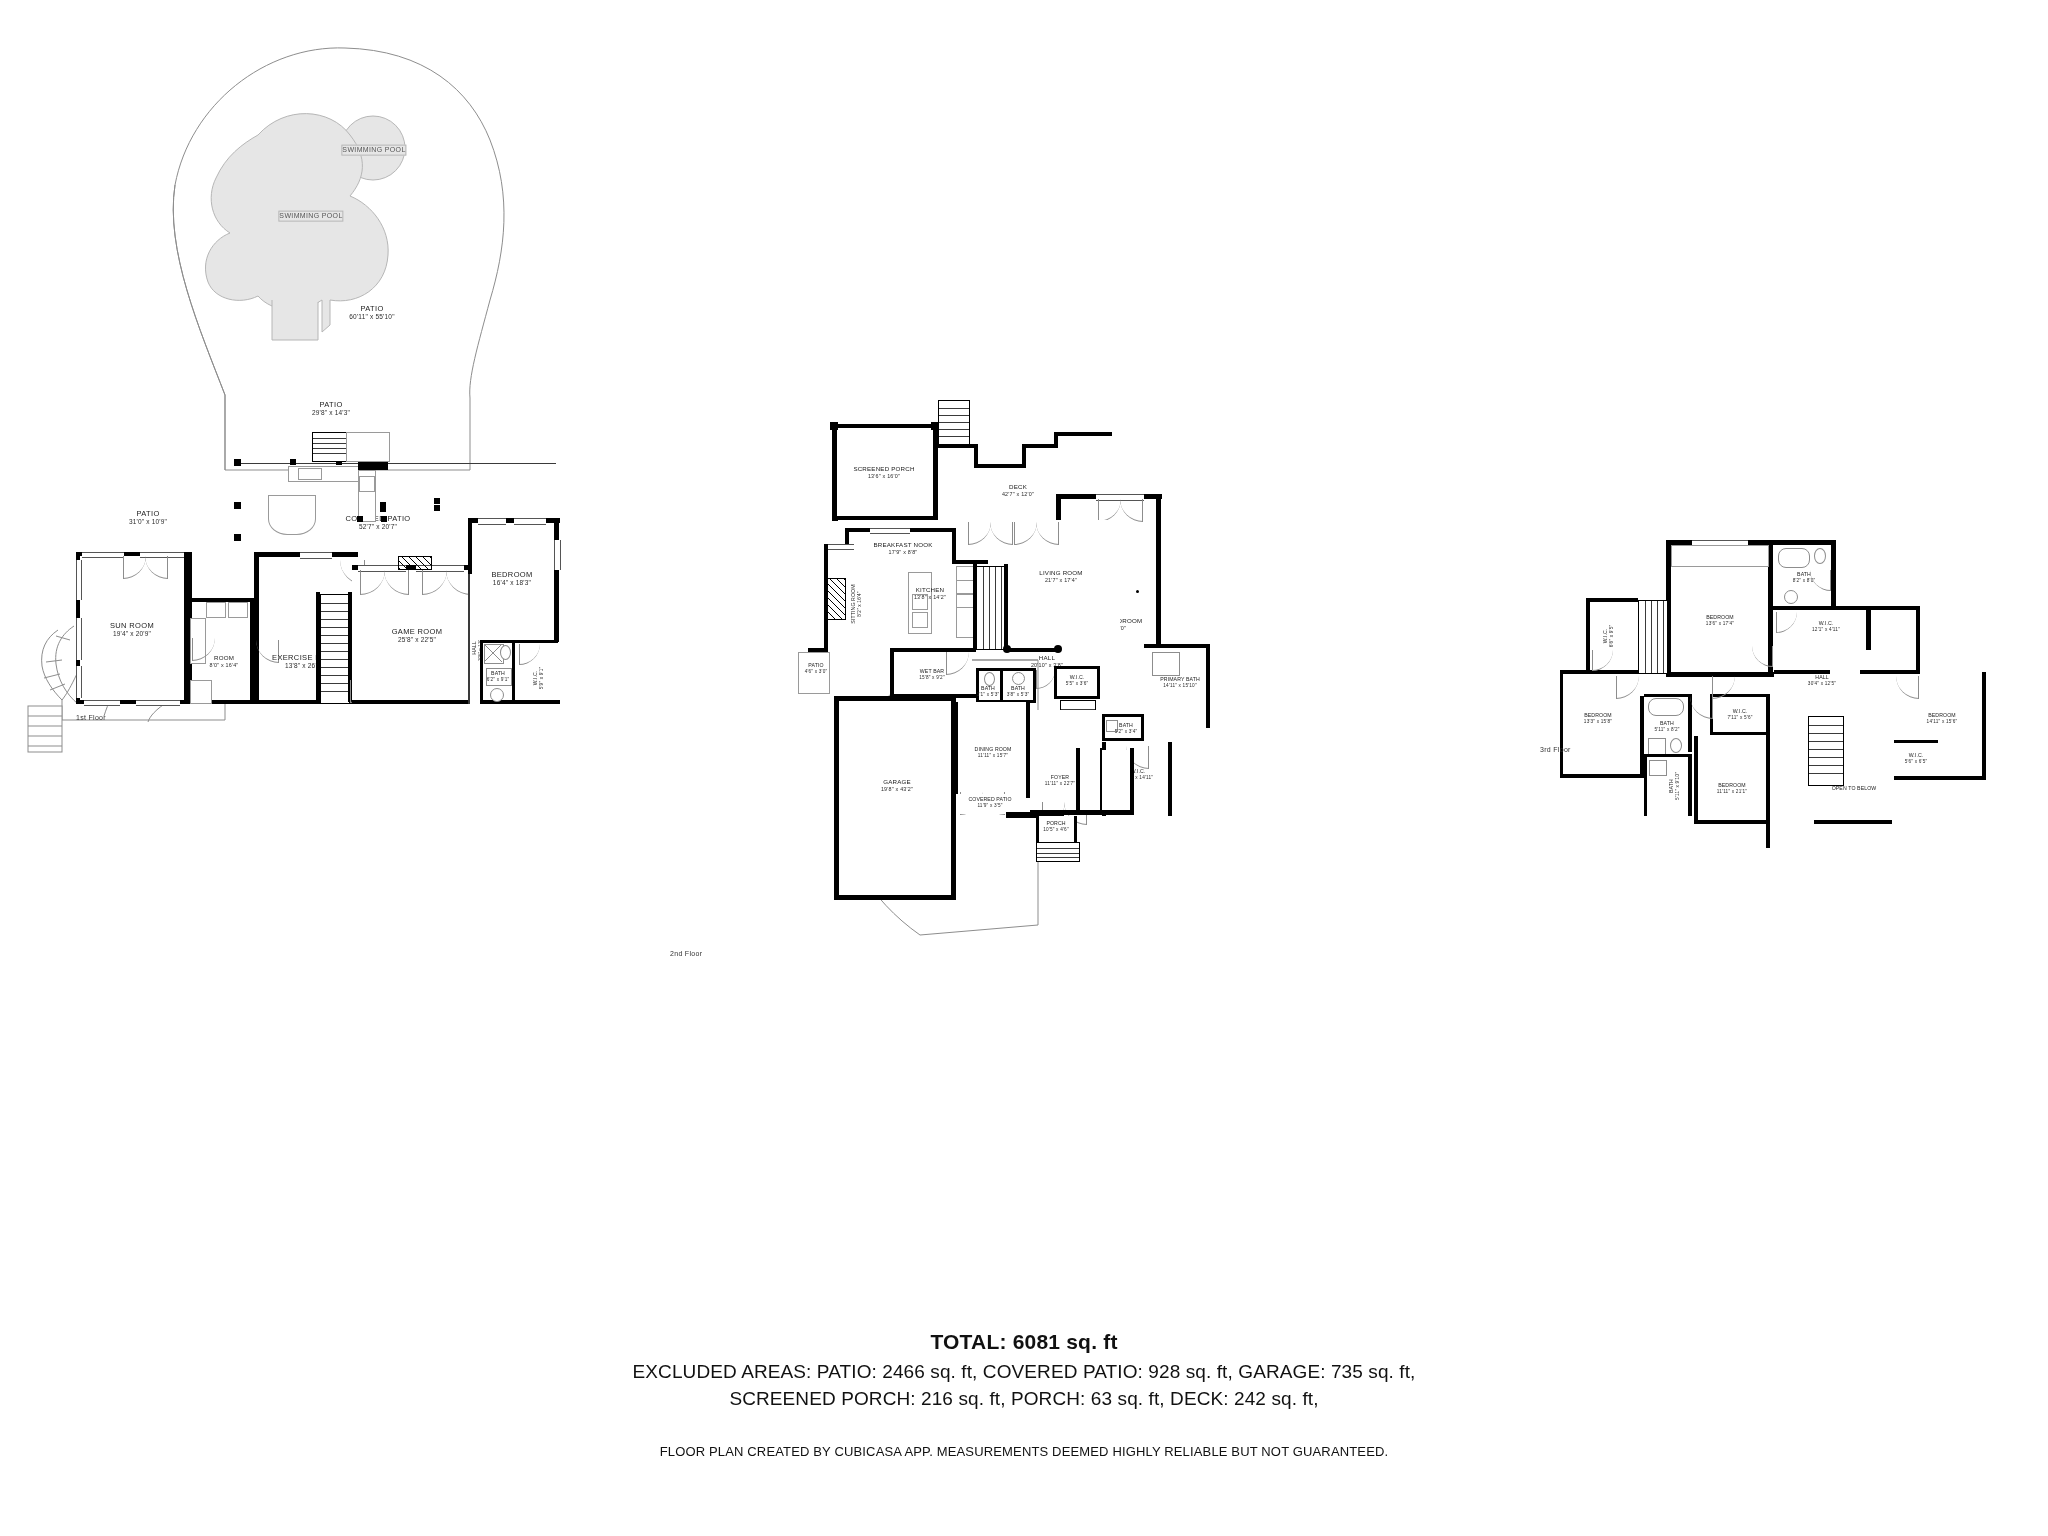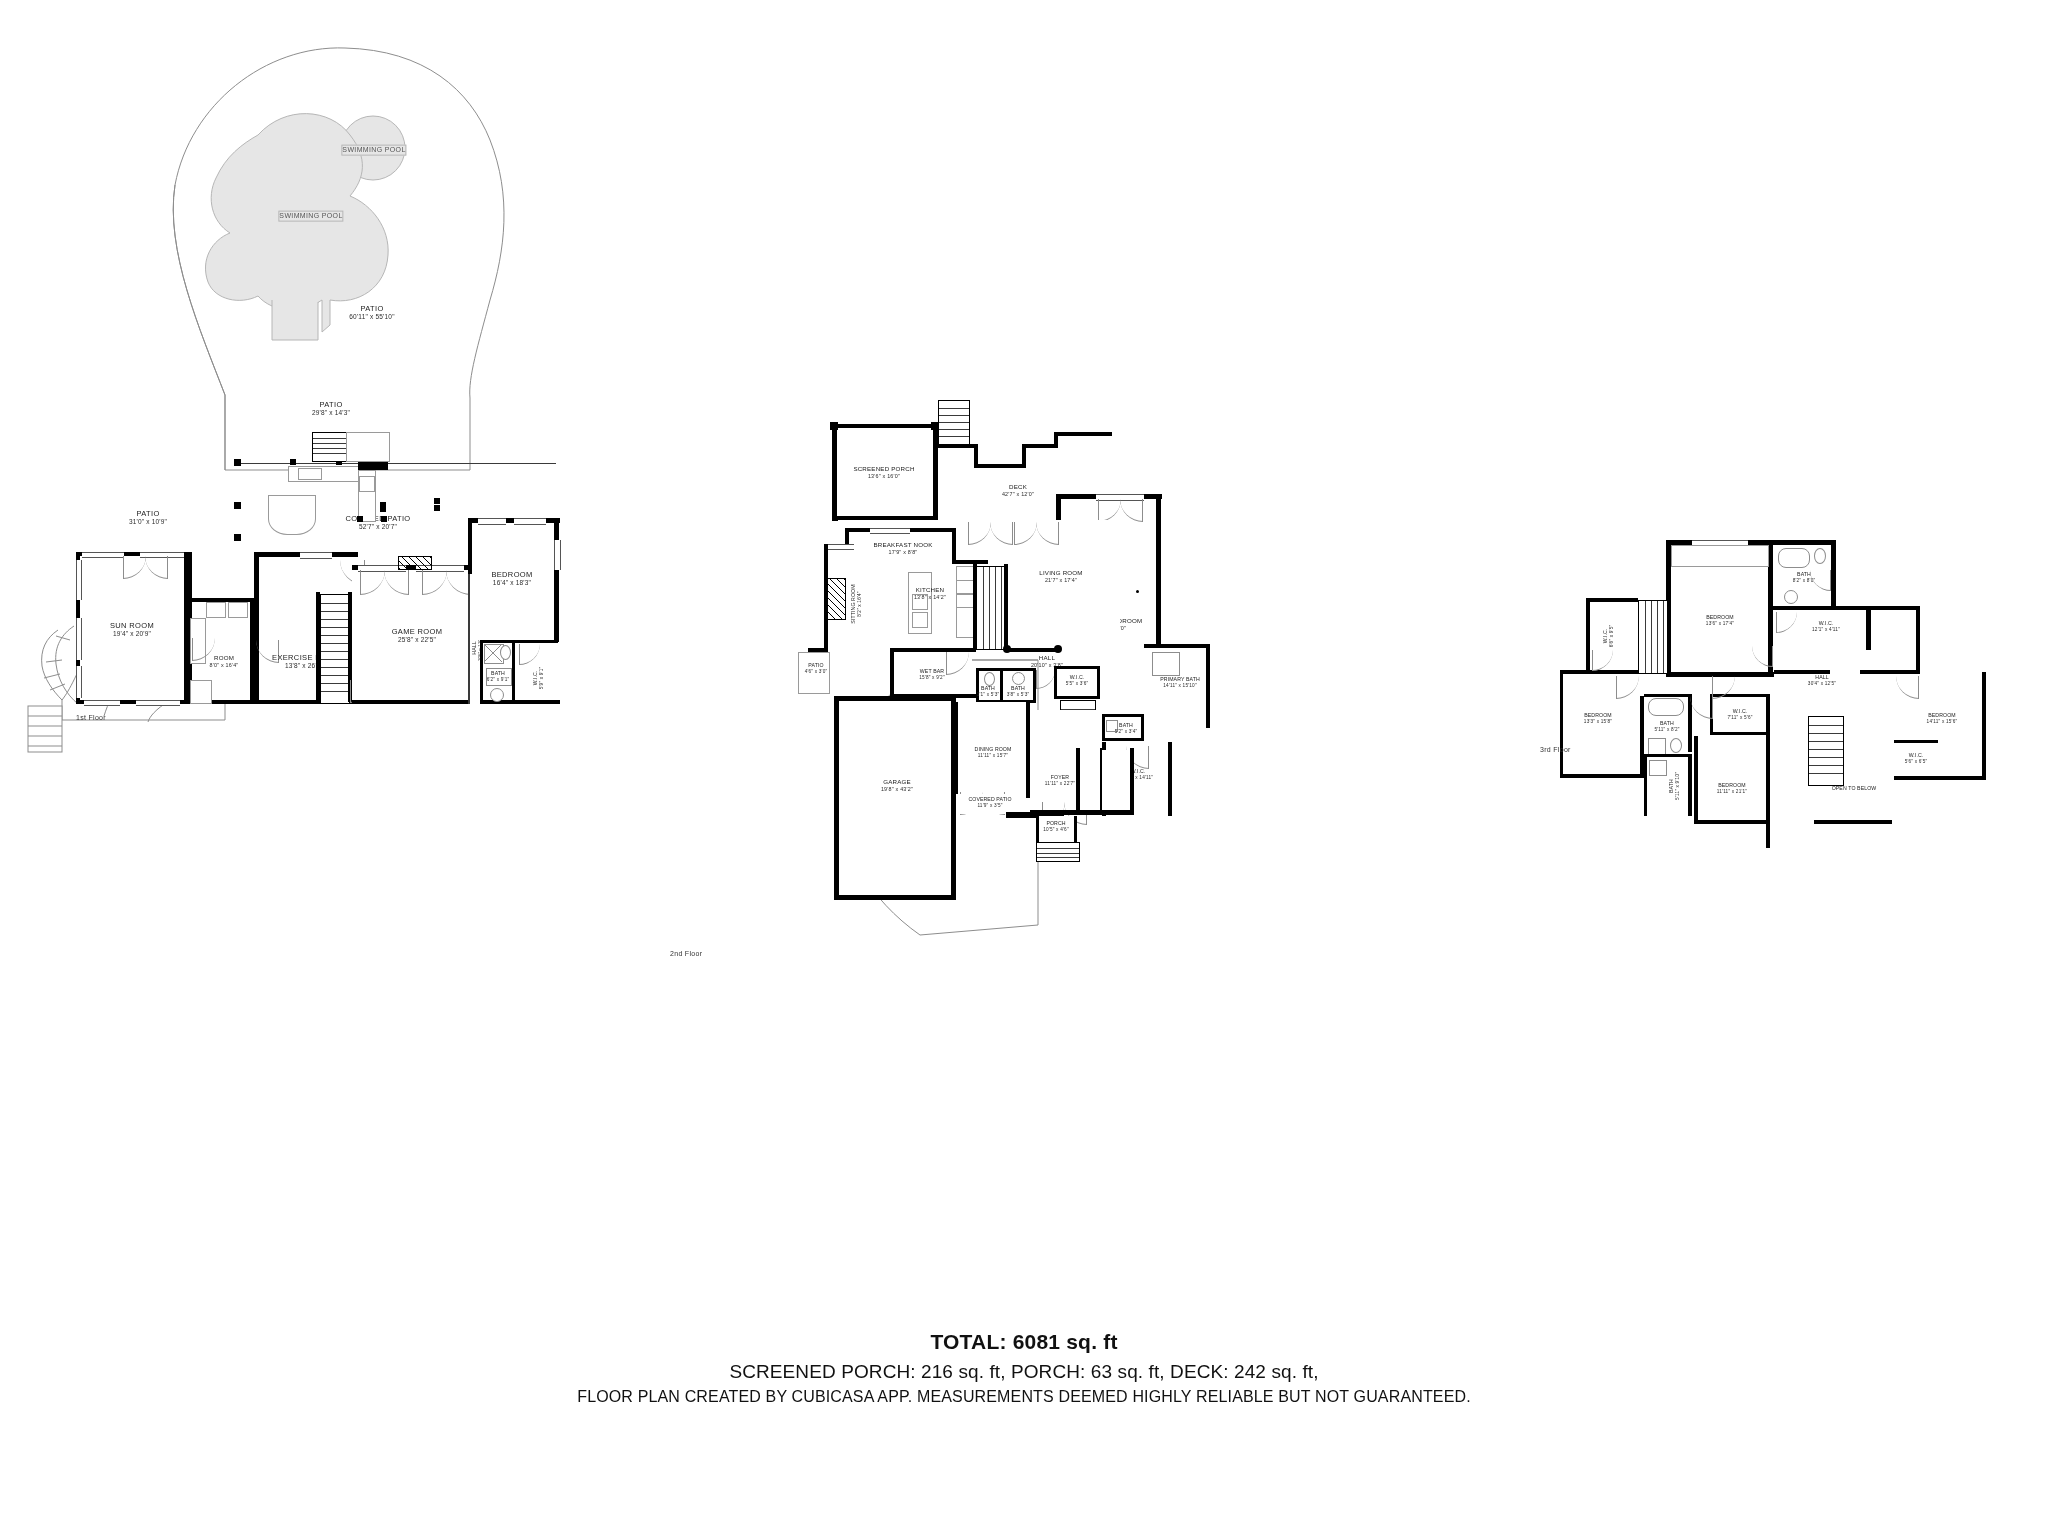--- a/index.html
+++ b/index.html
@@ -44,21 +44,21 @@
   .lbl.xs .n{font-size:5.2px;letter-spacing:.1px;}
   .lbl.xs .d{font-size:4.7px;}
   .lbl.rot{transform:translate(-50%,-50%) rotate(-90deg);}
   .lbl.pool .n{font-size:7px;color:#555;}
   .floortag{position:absolute;font-size:7px;color:#333;letter-spacing:.3px;}
 
   
   #summary{position:absolute;left:0;right:0;top:1330px;text-align:center;}
   #summary .total{font-size:21px;font-weight:bold;letter-spacing:.2px;margin-bottom:5px;}
   #summary .line{font-size:19px;letter-spacing:.1px;line-height:1.42;}
-  #summary .disclaimer{margin-top:2px;font-size:16px;letter-spacing:.15px;color:#111;}
+  #summary .disclaimer{margin-top:31px;font-size:13px;letter-spacing:.15px;color:#111;}
 </style>
 </head>
 <body>
 
 <div id="stage">
 
   <div class="plan" style="left:0;top:0;width:820px;height:1000px;">
 
     <svg width="820" height="1000" style="position:absolute;left:0;top:0;">
       <path d="M225,470 L225,395 C200,330 165,250 175,185 C190,105 265,45 345,48
@@ -671,17 +671,18 @@
     <div class="wall" style="left:356px;top:86px;width:4px;height:68px;"></div>
     <div class="wall" style="left:134px;top:300px;width:76px;height:4px;"></div>
     <div class="wall" style="left:134px;top:216px;width:4px;height:88px;"></div>
     <div class="wall" style="left:254px;top:300px;width:78px;height:4px;"></div>
 
     <div class="floortag" style="left:-20px;top:226px;">3rd Floor</div>
   </div>
 
   <div id="summary">
     <div class="total">TOTAL: 6081 sq. ft</div>
+    <div class="line">EXCLUDED AREAS: PATIO: 2466 sq. ft, COVERED PATIO: 928 sq. ft, GARAGE: 735 sq. ft,</div>
     <div class="line">SCREENED PORCH: 216 sq. ft, PORCH: 63 sq. ft, DECK: 242 sq. ft,</div>
     <div class="disclaimer">FLOOR PLAN CREATED BY CUBICASA APP. MEASUREMENTS DEEMED HIGHLY RELIABLE BUT NOT GUARANTEED.</div>
   </div>
 
 </div>
 
 </body></html>

